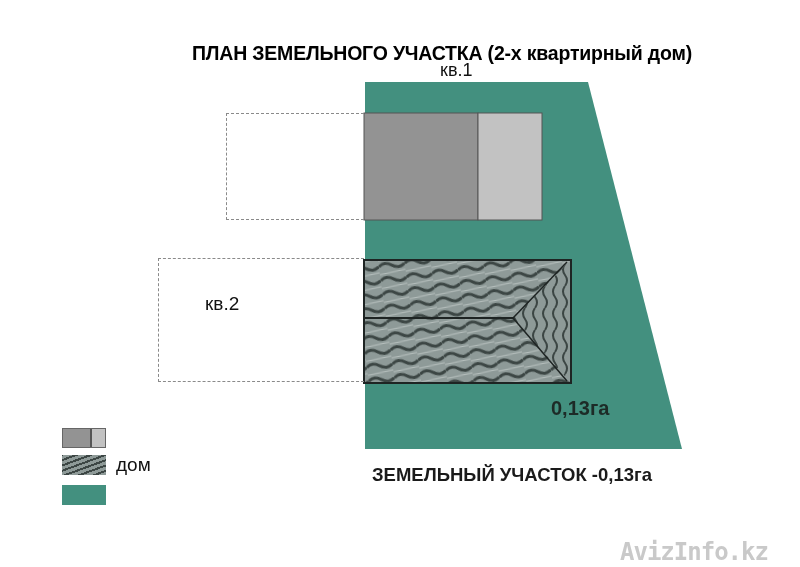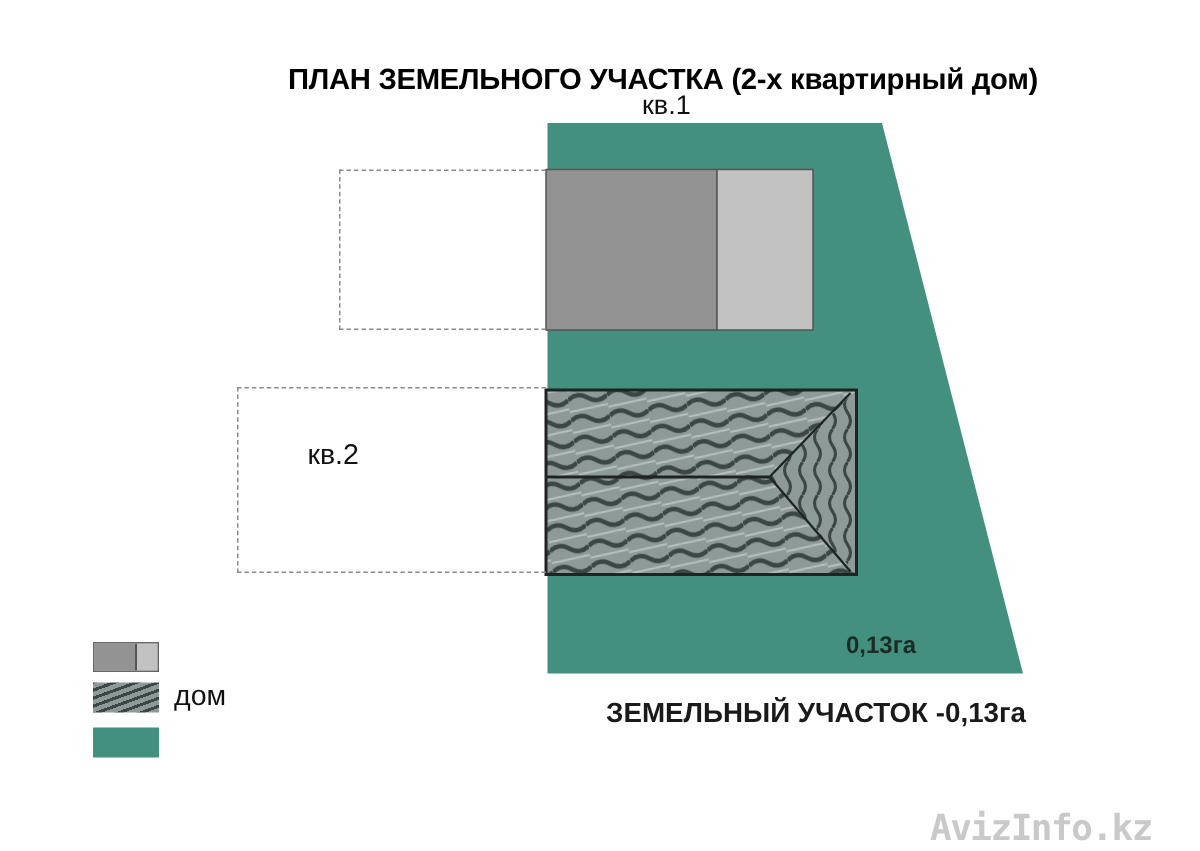--- a/index.html
+++ b/index.html
@@ -1,22 +1,22 @@
 <!DOCTYPE html>
 <html><head>
 <meta charset="utf-8">
 <style>
   html, body { margin: 0; padding: 0; background: #ffffff; }
   body { width: 800px; height: 567px; position: relative; overflow: hidden; font-family: "Liberation Sans", sans-serif; }
   .abs { position: absolute; }
   .title { left: 192px; top: 42px; font-size: 19.5px; font-weight: bold; color: #000000; white-space: nowrap; letter-spacing: -0.2px; }
-  .kv1 { left: 428px; top: 60px; font-size: 18px; color: #111; }
+  .kv1 { left: 440px; top: 60px; font-size: 18px; color: #111; }
   .kv2 { left: 205px; top: 293px; font-size: 19px; color: #111; }
-  .area-label { left: 564px; top: 397px; font-size: 16px; font-weight: bold; color: #1d2b27; margin-top: 25px; }
-  .bottom-title { left: 404px; top: 464px; font-size: 18.5px; font-weight: bold; color: #1a1a1a; white-space: nowrap; }
+  .area-label { left: 551px; top: 397px; font-size: 20px; font-weight: bold; color: #1d2b27; }
+  .bottom-title { left: 372px; top: 464px; font-size: 18.5px; font-weight: bold; color: #1a1a1a; white-space: nowrap; }
   .watermark { left: 620px; top: 538px; font-size: 24px; font-weight: bold; color: #c9c9c9; font-family: "DejaVu Sans Mono", monospace; letter-spacing: -1px; text-align: center; }
   .dashed { border: 1.5px dashed #8a8a8a; border-right: none; box-sizing: border-box; }
   .legend-row { left: 62px; height: 22px; display: flex; align-items: center; }
   .legend-swatch { width: 44px; height: 20px; box-sizing: border-box; margin-right: 10px; }
   .legend-label { font-size: 19px; color: #111; }
   svg { position: absolute; left: 0; top: 0; }
 </style>
 </head>
 <body>
 

